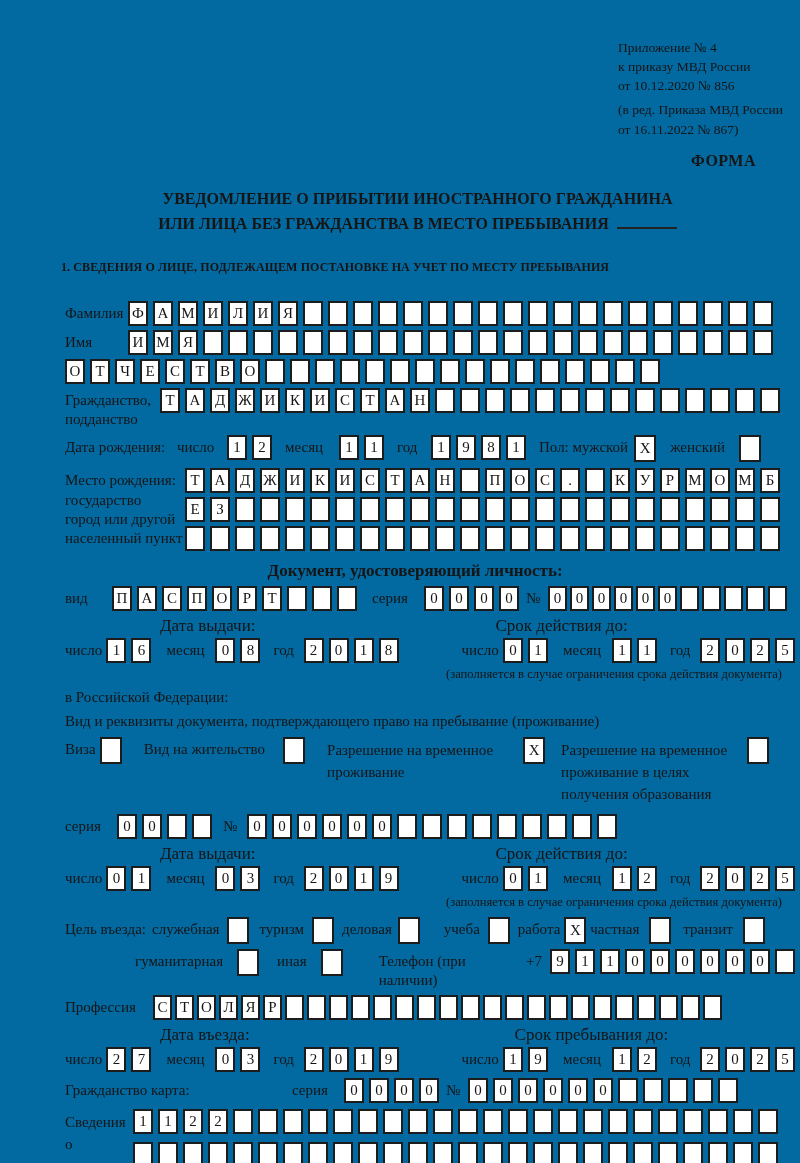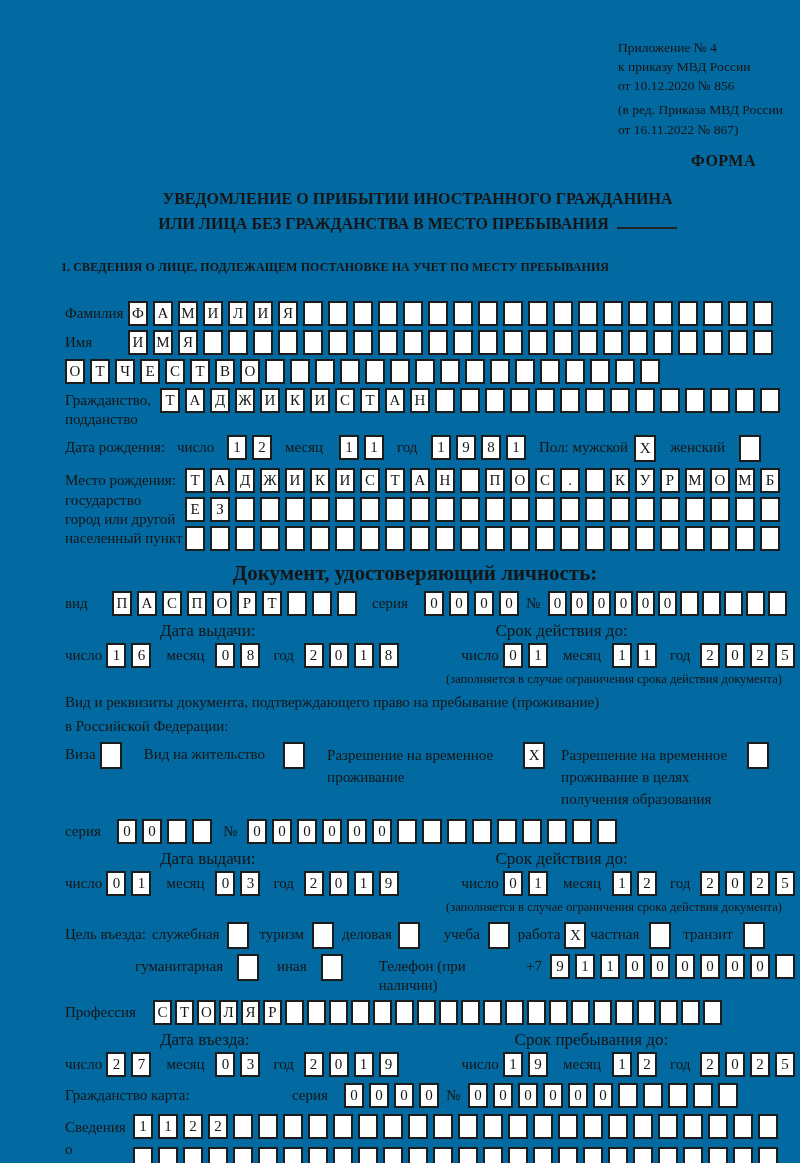--- a/index.html
+++ b/index.html
@@ -26,21 +26,21 @@
   .w68 { width:68px; flex:none; }
 
   .cells { white-space:nowrap; font-size:0; flex:none; }
   .cell { display:inline-block; width:20px; height:25px; border:2px solid #1c1c1c; margin-right:5px;
           text-align:center; font-size:15px; line-height:21px; font-family:"Liberation Serif", serif;
           vertical-align:top; background:#fff; }
   .cells.tight .cell { width:19px; margin-right:3px; }
   .cbox .cell { width:22px; height:27px; line-height:23px; margin-right:0; }
   .stack .cells { display:block; margin-bottom:4px; }
 
-  .doc-h { width:700px; text-align:center; font-weight:bold; font-size:21px; margin:6px 0 5px; }
+  .doc-h { width:700px; text-align:center; font-weight:bold; font-size:17px; margin:6px 0 5px; }
   .date-h { display:flex; font-size:17px; margin:5px 0 2px; }
   .date-row .ml8 { margin-left:8px; }
   .date-row .ml10 { margin-left:10px; }
   .note { font-size:12.6px; text-align:right; padding-right:18px; margin:1px 0 7px; }
   .intro { font-size:15px; margin:5px 0 7px; }
   .opt-text { text-align:left; line-height:1.45; padding-top:3px; }
 </style>
 </head>
 <body>
 
@@ -137,22 +137,22 @@
       <span class="cells"><span class="cell">2</span><span class="cell">0</span><span class="cell">1</span><span class="cell">8</span></span>
       <span class="lbl" style="margin-left:58px; width:44px;">число</span>
       <span class="cells"><span class="cell">0</span><span class="cell">1</span></span>
       <span class="lbl ml10" style="width:52px;">месяц</span>
       <span class="cells"><span class="cell">1</span><span class="cell">1</span></span>
       <span class="lbl ml8" style="width:32px;">год</span>
       <span class="cells"><span class="cell">2</span><span class="cell">0</span><span class="cell">2</span><span class="cell">5</span></span>
     </div>
     <div class="note">(заполняется в случае ограничения срока действия документа)</div>
 
+    <div class="intro">в Российской Федерации:</div>
     <div class="intro">Вид и реквизиты документа, подтверждающего право на пребывание (проживание)</div>
-    <div class="intro">в Российской Федерации:</div>
 
     <div class="row">
       <span class="lbl">Виза</span>
       <span class="cells cbox" style="margin-left:4px;"><span class="cell"></span></span>
       <span class="lbl" style="margin-left:22px;">Вид на жительство</span>
       <span class="cells cbox" style="margin-left:18px;"><span class="cell"></span></span>
       <span class="opt-text" style="margin-left:22px; width:188px;">
         <span>Разрешение на временное</span><br>
         <span>проживание</span>
       </span>

